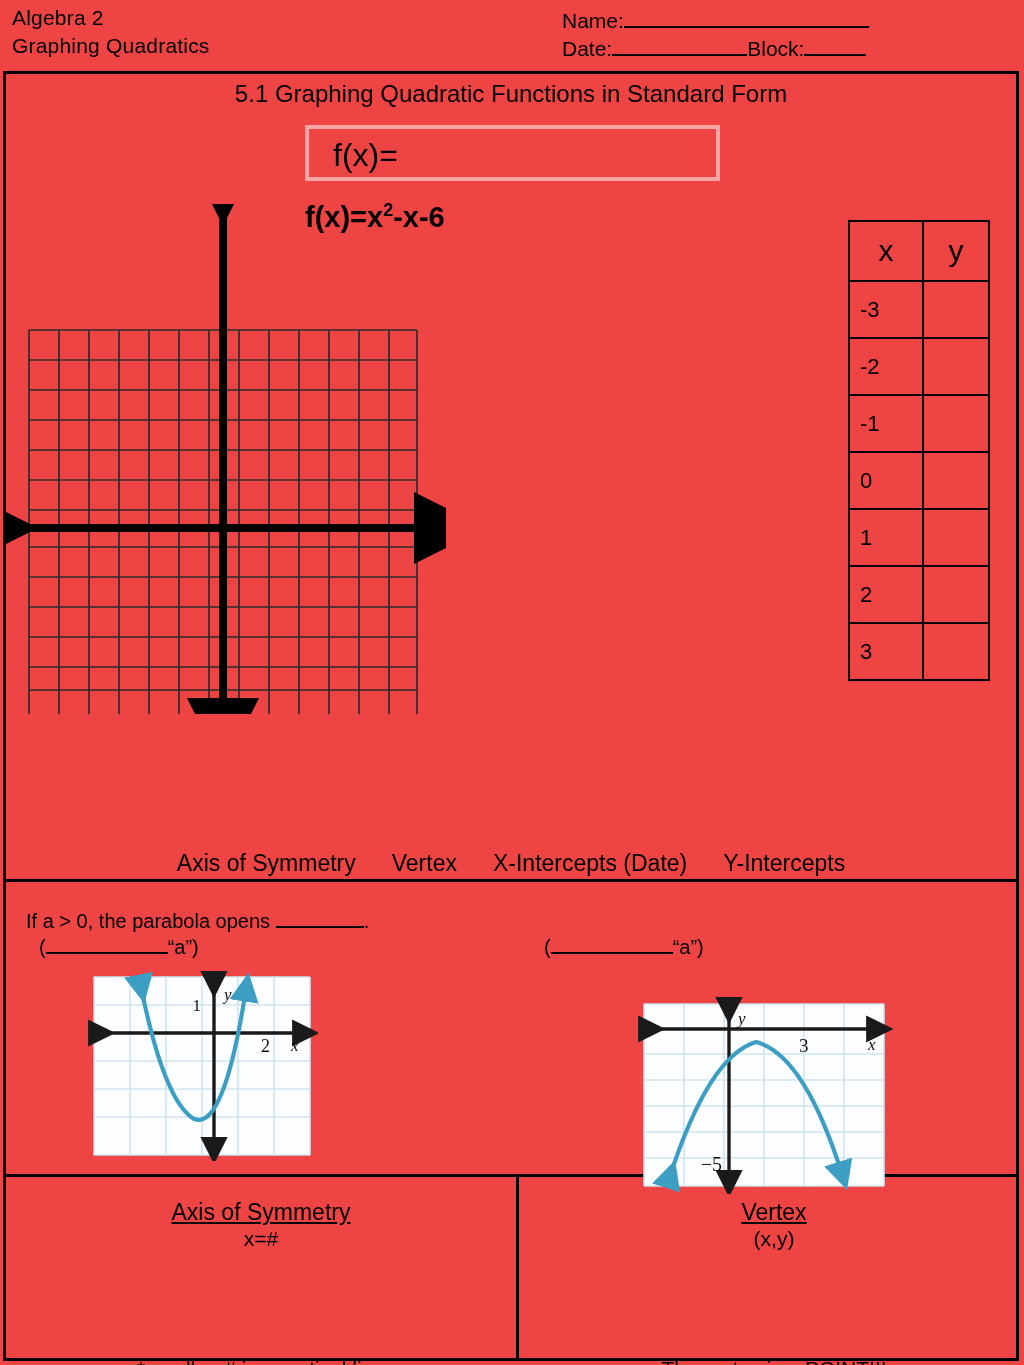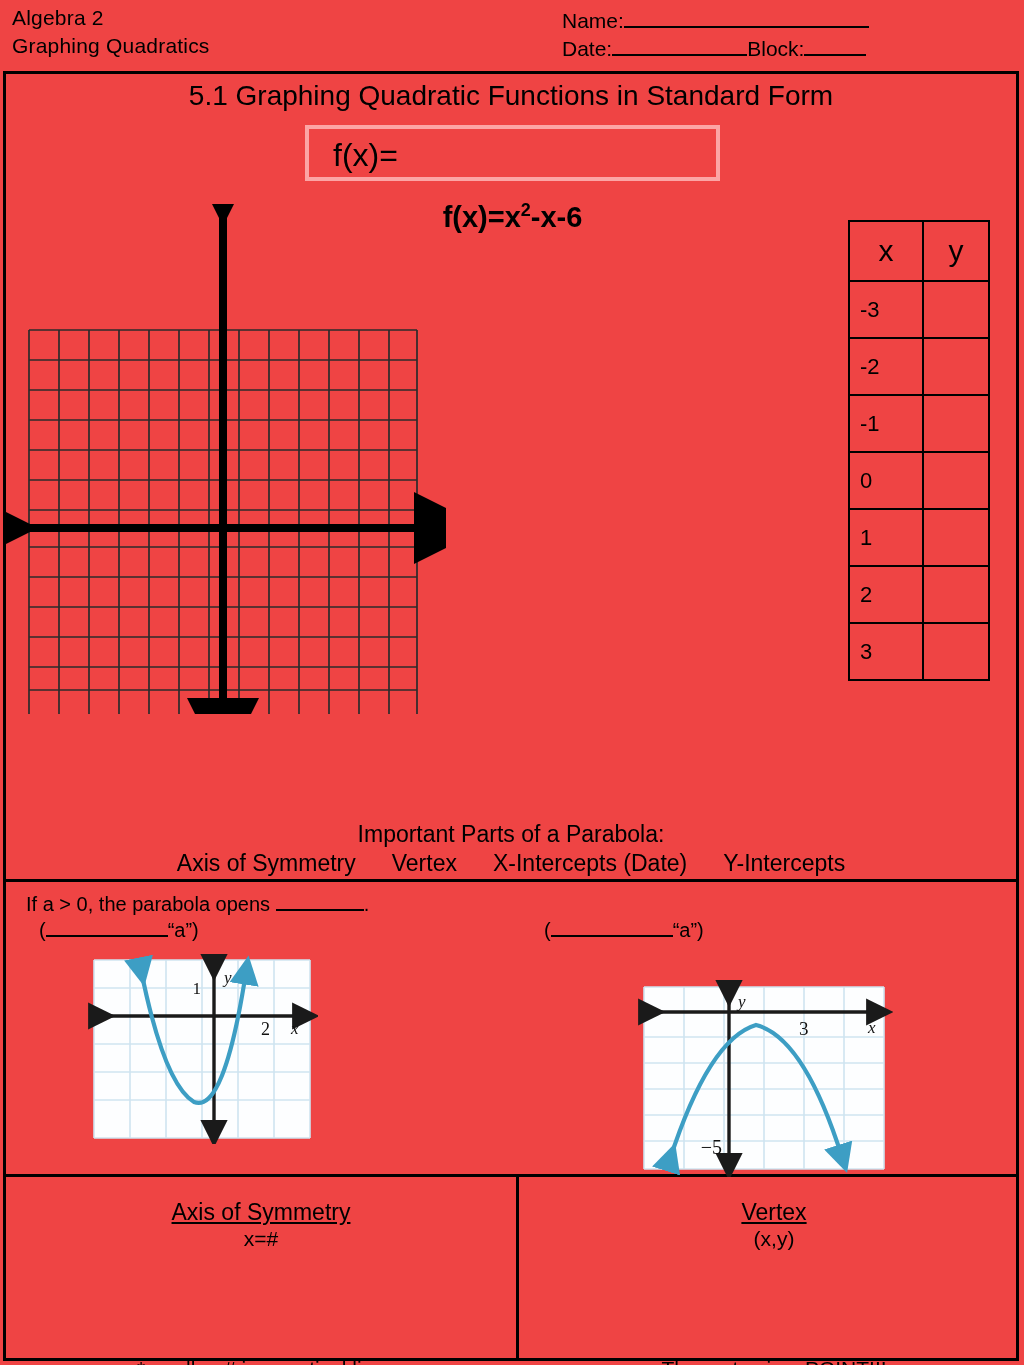--- a/index.html
+++ b/index.html
@@ -68,39 +68,39 @@
     position: absolute;
     left: 0; top: 0;
     width: 1010px;
     height: 673px;
   }
   #lesson-title {
     position: absolute;
     left: 0; top: 6px;
     width: 1010px;
     text-align: center;
-    font-size: 28px;
+    font-size: 24px;
   }
   #fx-box {
     position: absolute;
     left: 299px; top: 51px;
     width: 415px; height: 56px;
     border: 4px solid #fca5a5;
     box-sizing: border-box;
   }
   #fx-box-label {
     position: absolute;
     left: 24px; top: 8px;
     font-size: 32px;
   }
   #equation {
     position: absolute;
     left: 299px; top: 126px;
     width: 415px;
-    text-align: center;
+    text-align: left;
     font-size: 29px;
     font-weight: bold;
     white-space: nowrap;
   }
   #equation sup { font-size: 0.62em; }
 
   
   #graph-area {
     position: absolute;
     left: 0px; top: 130px;
@@ -176,21 +176,21 @@
   }
 
   
   #section-opens {
     position: absolute;
     left: 0; top: 808px;
     width: 1010px; height: 295px;
     border-bottom: 3px solid #000;
     box-sizing: border-box;
   }
-  .opens-col { position: absolute; top: 0; width: 505px; height: 295px; }
+  .opens-col { position: absolute; top: 17px; width: 505px; height: 295px; }
   #opens-left  { left: 0; }
   #opens-right { left: 505px; }
   .opens-line1 {
     position: absolute;
     left: 20px; top: 8px;
     font-size: 20px;
     white-space: nowrap;
   }
   .opens-line2 {
     position: absolute;
@@ -357,21 +357,20 @@
           <tr>
               <td>3</td>
               <td></td>
             </tr>
         </tbody>
       </table>
     </div>
 
 
     <div id="section-parts">
-      <div id="parts-title">Important Parts of a Parabola:</div>
       <div id="parts-row">
         <span>Axis of Symmetry</span>
         <span>Vertex</span>
         <span>X-Intercepts (Date)</span>
         <span>Y-Intercepts</span>
       </div>
     </div>
 
     <div id="section-opens">
 

